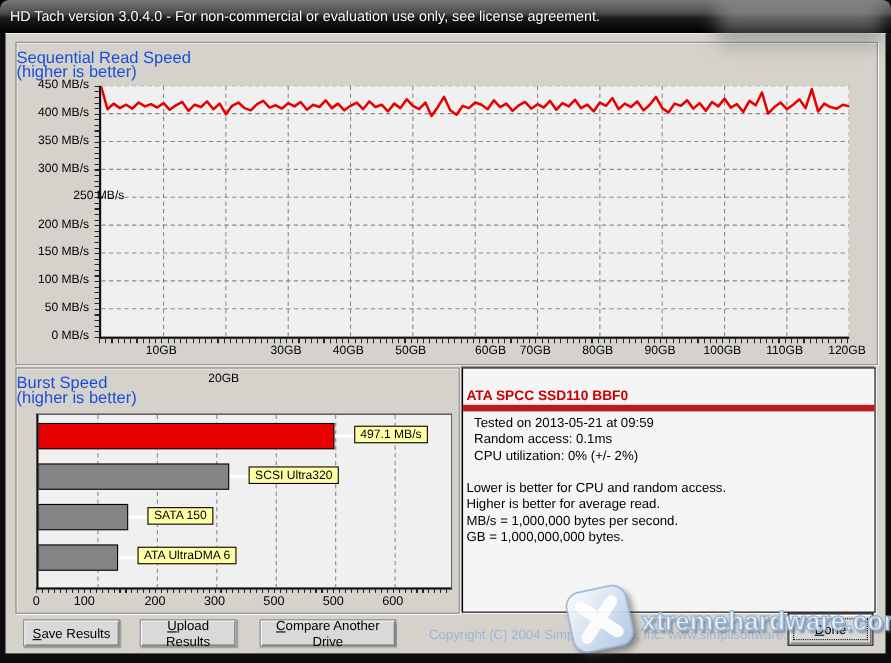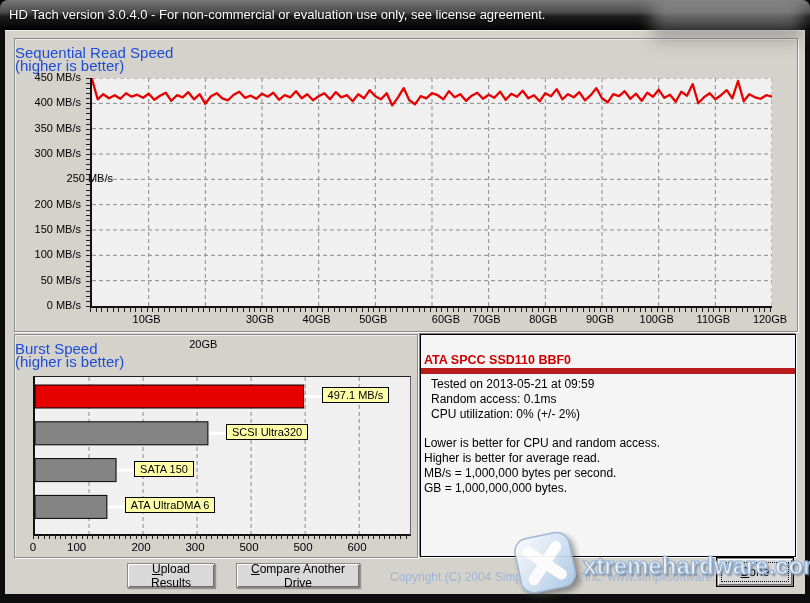--- a/index.html
+++ b/index.html
@@ -170,20 +170,23 @@
         <div>CPU utilization: 0% (+/- 2%)</div>
       </div>
       <div class="info-notes">
         <div>Lower is better for CPU and random access.</div>
         <div>Higher is better for average read.</div>
         <div>MB/s = 1,000,000 bytes per second.</div>
         <div>GB = 1,000,000,000 bytes.</div>
       </div>
     </div>
 
+    <button class="btn" style="left:16px;top:532px;width:88px;height:25px;">
+      <span><span class="u">S</span><span>ave Results</span></span>
+    </button>
     <button class="btn" style="left:122px;top:532px;width:88px;height:25px;">
       <span><span class="u">U</span><span>pload Results</span></span>
     </button>
     <button class="btn" style="left:231px;top:532px;width:124px;height:25px;">
       <span><span class="u">C</span><span>ompare Another Drive</span></span>
     </button>
 
     <div class="copyright" style="left:385px;top:539px;">Copyright (C) 2004 Simpli Software, Inc. www.simplisoftware.com</div>
 
     <button class="btn done-btn" style="left:712px;top:527px;width:76px;height:28px;">

